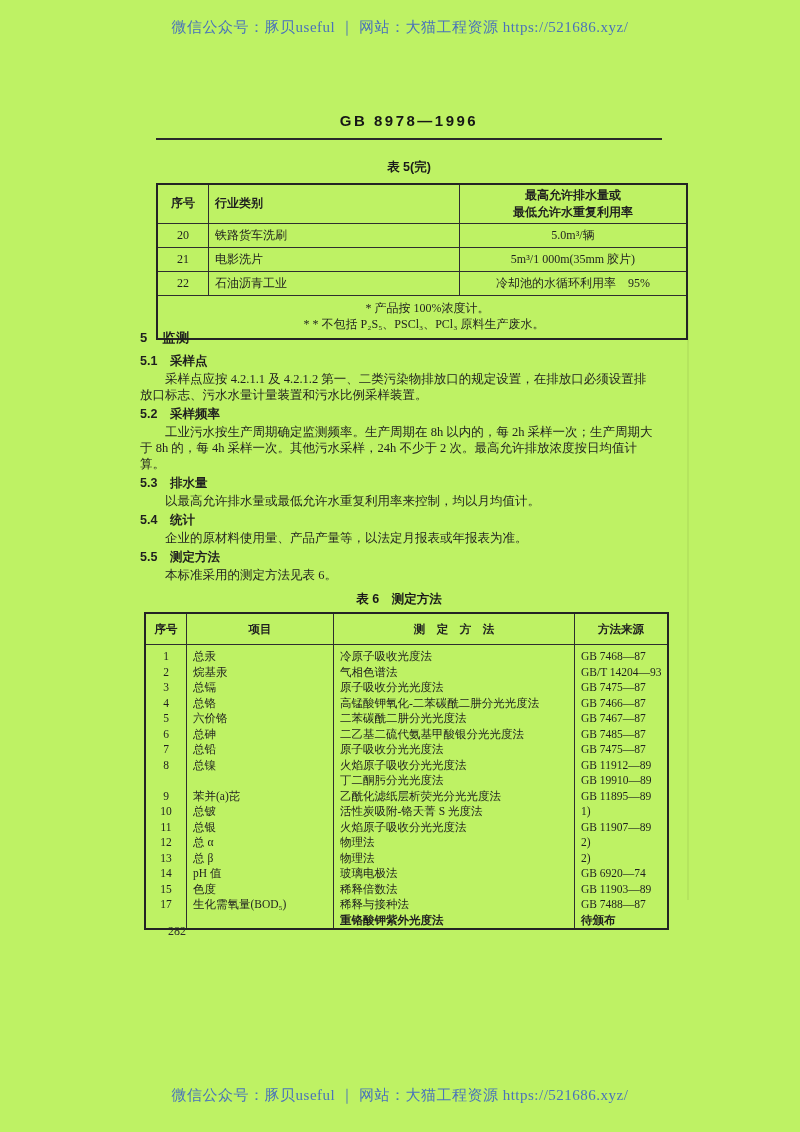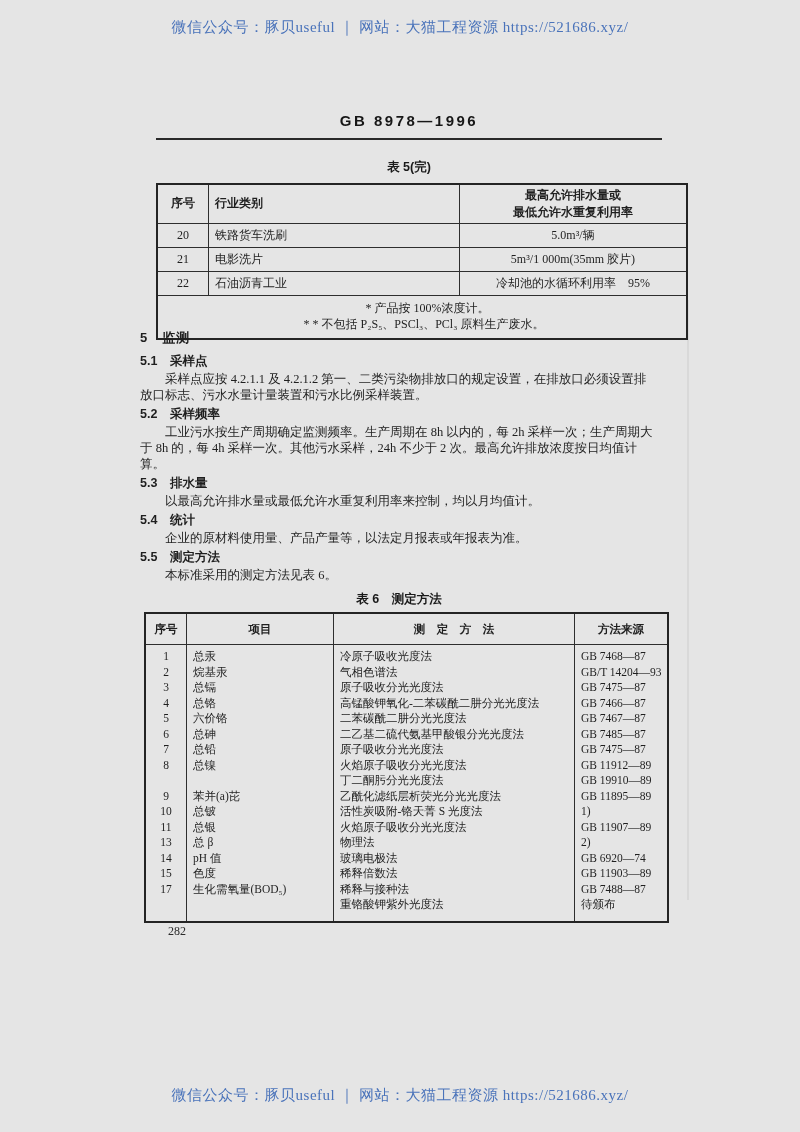--- a/index.html
+++ b/index.html
@@ -1,16 +1,16 @@
 <!DOCTYPE html>
 <html><head>
 <meta charset="utf-8">
 <style>
   html,body{margin:0;padding:0;}
-  .page{position:relative;width:800px;height:1132px;background:#e5e5e5;overflow:hidden;
+  .page{position:relative;width:800px;height:1132px;background:#bef264;overflow:hidden;
         font-family:"Liberation Serif","DejaVu Serif",serif;color:#1f1f1f;}
   .scan-streak{position:absolute;left:687px;top:300px;width:2px;height:600px;background:rgba(0,0,0,0.05);}
   
   .watermark{position:absolute;left:0;width:800px;text-align:center;font-size:15px;
              color:#4a73ba;letter-spacing:0.5px;}
   .wm-top{top:18px;}
   .wm-bottom{top:1086px;}
   
   .top-group{position:absolute;left:156px;top:112px;width:506px;}
   .std-number{text-align:center;font-family:"Liberation Sans","DejaVu Sans",sans-serif;
@@ -44,21 +44,21 @@
           border:2px solid #242424;}
   .table6 th{border:1px solid #2e2e2e;font-weight:bold;height:30px;padding:0 4px;}
   .table6 td{border-left:1px solid #2e2e2e;border-right:1px solid #2e2e2e;border-top:none;border-bottom:none;
              padding:0 6px;height:15.5px;line-height:15.5px;overflow:hidden;white-space:nowrap;}
   .table6 .c6-no{width:32px;text-align:center;}
   .table6 .c6-item{width:138px;}
   .table6 .c6-method{width:232px;}
   .table6 .c6-src{width:84px;}
   .table6 td:first-child{text-align:center;}
   .table6 tbody tr:first-child td{padding-top:4px;}
-  .table6 tbody tr:last-child td{padding-bottom:8px;}
+  .table6 tbody tr:last-child td{padding-bottom:0;font-weight:bold;}
   
   .page-number{position:absolute;left:168px;top:924px;font-size:12px;color:#2a2a2a;}
 </style>
 </head>
 <body>
 
 <div class="page">
 
   <div class="scan-streak"></div>
 
@@ -214,20 +214,26 @@
             <td>活性炭吸附-铬天菁 S 光度法</td>
             <td>1)</td>
           </tr>
           <tr>
             <td>11</td>
             <td>总银</td>
             <td>火焰原子吸收分光光度法</td>
             <td>GB 11907—89</td>
           </tr>
           <tr>
+            <td>12</td>
+            <td>总 α</td>
+            <td>物理法</td>
+            <td>2)</td>
+          </tr>
+          <tr>
             <td>13</td>
             <td>总 β</td>
             <td>物理法</td>
             <td>2)</td>
           </tr>
           <tr>
             <td>14</td>
             <td>pH 值</td>
             <td>玻璃电极法</td>
             <td>GB 6920—74</td>

